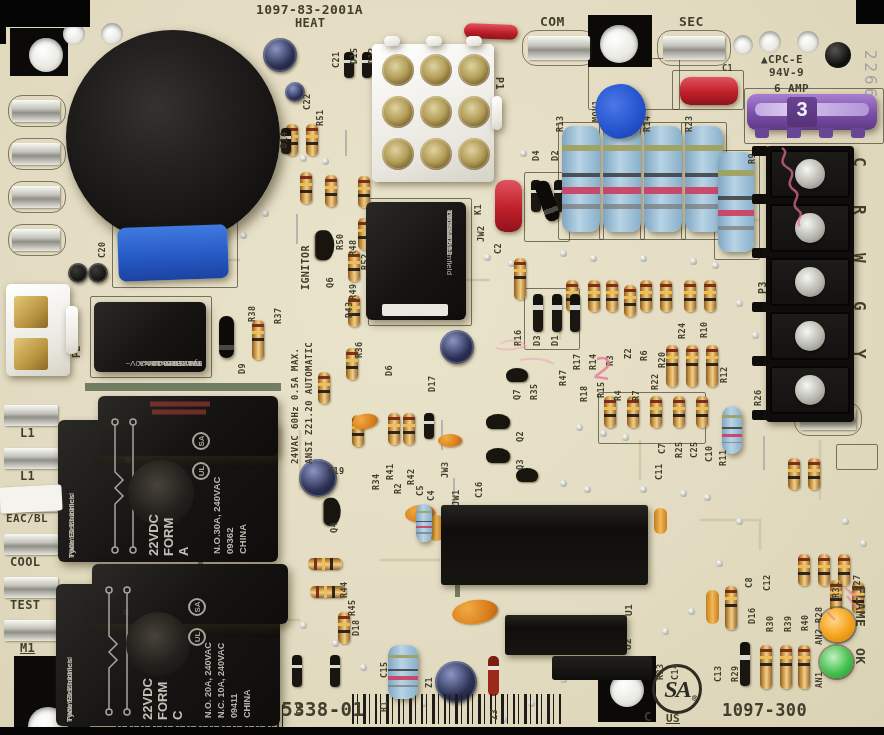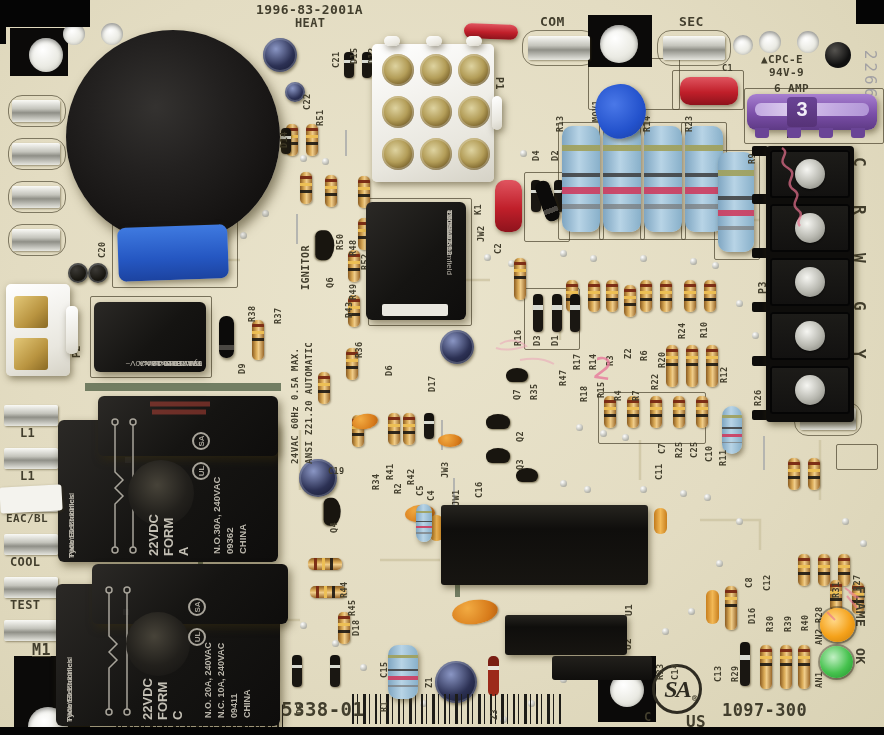--- a/index.html
+++ b/index.html
@@ -521,21 +521,21 @@
     <div class="trans" style="left: 318px; top: 503px; width: 28px; height: 17.36px; transform: rotate(90deg);"></div>
     <div class="trans" style="left: 516px; top: 468px; width: 22px; height: 13.64px;"></div>
     <div class="blures" style="left: 562px; top: 126px; width: 38px; height: 106px;"></div>
     <div class="blures" style="left: 603px; top: 126px; width: 38px; height: 106px;"></div>
     <div class="blures" style="left: 644px; top: 126px; width: 38px; height: 106px;"></div>
     <div class="blures" style="left: 685px; top: 126px; width: 38px; height: 106px;"></div>
     <div class="blures" style="left: 718px; top: 152px; width: 36px; height: 100px;"></div>
     <div class="blures" style="left: 722px; top: 406px; width: 20px; height: 48px;"></div>
     <div class="blures" style="left: 388px; top: 645px; width: 30px; height: 54px;"></div>
     <div class="blures" style="left: 416px; top: 504px; width: 16px; height: 38px;"></div>
-    <div class="sk" style="left: 256px; top: 2px; font-size: 13px;">1996-83-2001A</div>
+    <div class="sk" style="left: 256px; top: 2px; font-size: 13px;">1097-83-2001A</div>
     <div class="sk" style="left: 295px; top: 16px; font-size: 12px;">HEAT</div>
     <div class="sk" style="left: 331px; top: 68px; font-size: 8.5px; transform: rotate(-90deg);">C21</div>
     <div class="sk" style="left: 349px; top: 64px; font-size: 8.5px; transform: rotate(-90deg);">D15</div>
     <div class="sk" style="left: 367px; top: 64px; font-size: 8.5px; transform: rotate(-90deg);">D12</div>
     <div class="sk" style="left: 385px; top: 64px; font-size: 8.5px; transform: rotate(-90deg);">D13</div>
     <div class="sk" style="left: 540px; top: 14px; font-size: 13px;">COM</div>
     <div class="sk" style="left: 679px; top: 14px; font-size: 13px;">SEC</div>
     <div class="sk" style="left: 761px; top: 53px; font-size: 11px;">▲CPC-E</div>
     <div class="sk" style="left: 769px; top: 66px; font-size: 11px;">94V-9</div>
     <div class="sk" style="left: 774px; top: 82px; font-size: 11px;">6 AMP</div>
@@ -648,26 +648,26 @@
     <div class="sk" style="left: 869px; top: 253px; font-size: 16px; transform: rotate(90deg);">W</div>
     <div class="sk" style="left: 869px; top: 301px; font-size: 16px; transform: rotate(90deg);">G</div>
     <div class="sk" style="left: 869px; top: 349px; font-size: 16px; transform: rotate(90deg);">Y</div>
     <div class="sk" style="left: 868px; top: 586px; font-size: 13px; transform: rotate(90deg);">FLAME</div>
     <div class="sk" style="left: 868px; top: 648px; font-size: 13px; transform: rotate(90deg);">OK</div>
     <div class="sk" style="left: 20px; top: 426px; font-size: 12px;">L1</div>
     <div class="sk" style="left: 20px; top: 469px; font-size: 12px;">L1</div>
     <div class="sk" style="left: 6px; top: 512px; font-size: 11px;">EAC/BL</div>
     <div class="sk" style="left: 10px; top: 555px; font-size: 12px;">COOL</div>
     <div class="sk" style="left: 10px; top: 598px; font-size: 12px;">TEST</div>
-    <div class="sk" style="left: 32px; top: 641px; font-size: 15px; text-decoration: underline;">M1</div>
+    <div class="sk" style="left: 20px; top: 641px; font-size: 12px; text-decoration: underline;">M1</div>
     <div class="sk" style="left: 188px; top: 696px; font-size: 14px;">094B</div>
     <div class="sk" style="left: 234px; top: 698px; font-size: 19px;">62-25338-01</div>
     <div class="sk" style="left: 722px; top: 700px; font-size: 17px;">1097-300</div>
     <div class="sk" style="left: 644px; top: 710px; font-size: 12px;">C</div>
-    <div class="sk" style="left: 686px; top: 712px; font-size: 16px; text-decoration: underline;">US</div>
+    <div class="sk" style="left: 666px; top: 712px; font-size: 11px; text-decoration: underline;">US</div>
     <div class="sk" style="left: 692px; top: 693px; font-size: 9px;">®</div>
     <div class="sk mark" style="left: 596px; top: 350px; font-size: 30px; transform: rotate(8deg);">2</div>
     <div class="lug" style="left: 752px; top: 146px; width: 16px; height: 10px;"></div>
     <div class="lug" style="left: 752px; top: 194px; width: 16px; height: 10px;"></div>
     <div class="lug" style="left: 752px; top: 248px; width: 16px; height: 10px;"></div>
     <div class="lug" style="left: 752px; top: 302px; width: 16px; height: 10px;"></div>
     <div class="lug" style="left: 752px; top: 356px; width: 16px; height: 10px;"></div>
     <div class="lug" style="left: 752px; top: 410px; width: 16px; height: 10px;"></div>
   </div>
 

